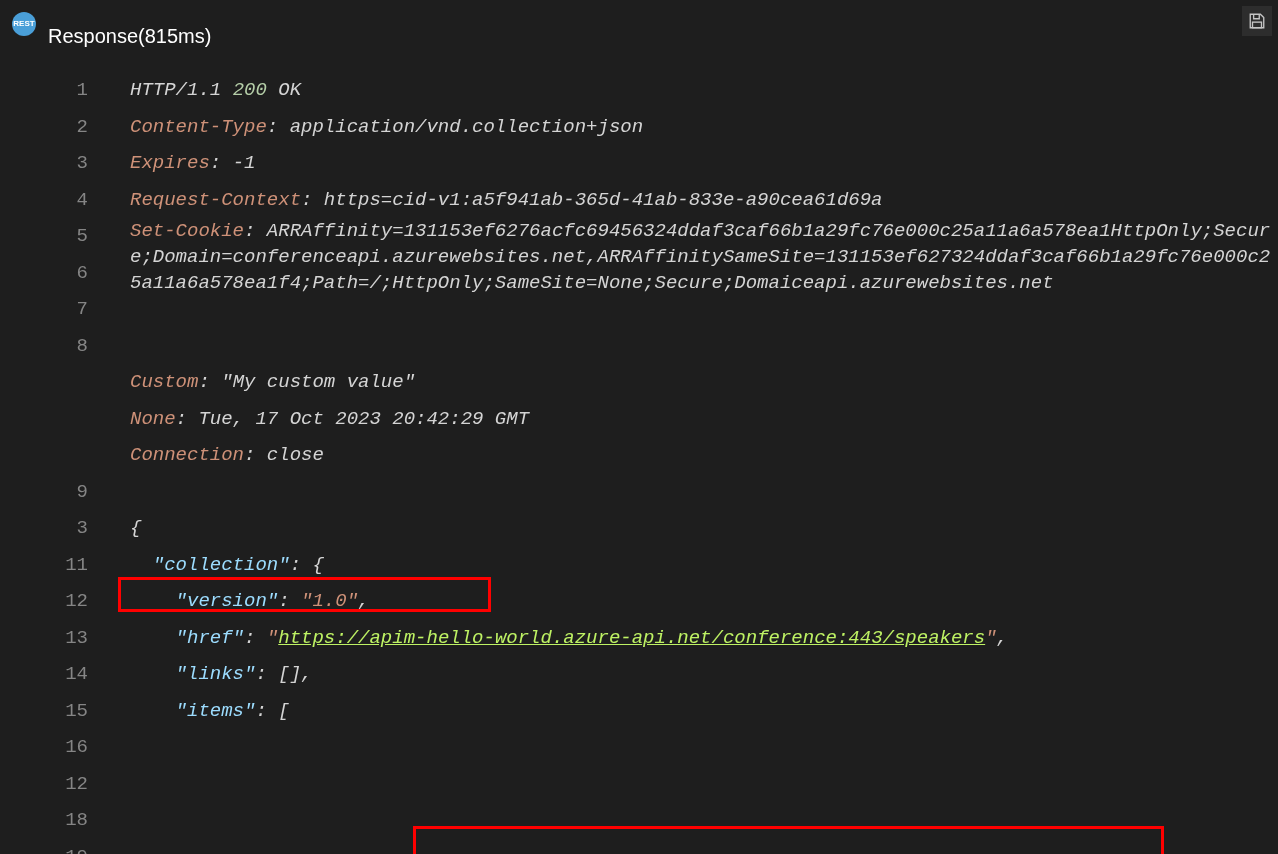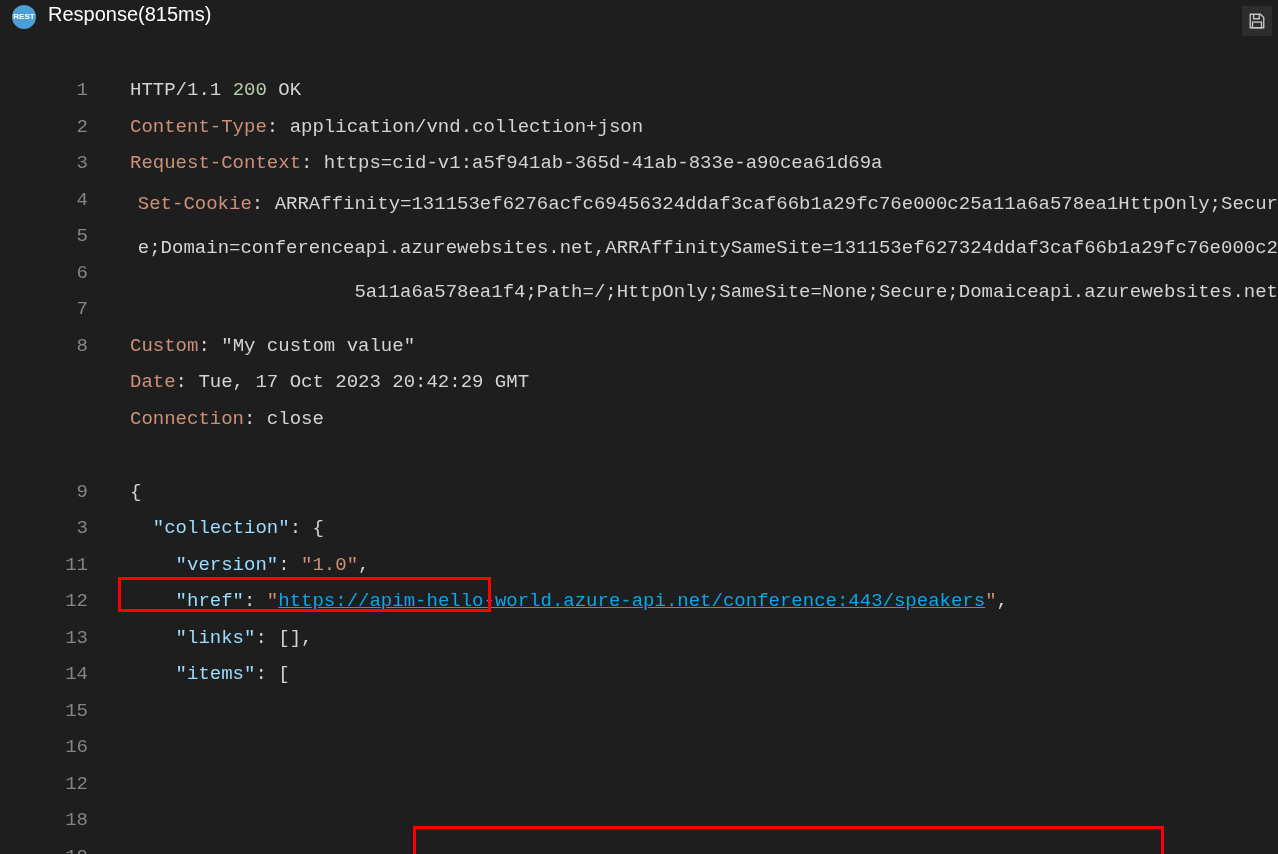--- a/index.html
+++ b/index.html
@@ -8,21 +8,21 @@
     color: #d4d4d4;
     font-family: Consolas, 'Courier New', monospace;
     font-size: 19px;
     line-height: 1.5;
     overflow: hidden;
     width: 1278px;
     height: 854px;
   }
   .header {
     display: flex;
-    align-items: flex-end;
+    align-items: center;
     padding: 19px 12px;
     height: 48px;
   }
   .header-icon {
     width: 24px;
     height: 24px;
     border-radius: 50%;
     background: #4a9fd8;
     display: flex;
     align-items: center;
@@ -70,34 +70,34 @@
   }
   .code {
     flex: 1;
     white-space: nowrap;
     padding-left: 20px;
   }
   .code .row {
     height: 36.5px;
     line-height: 36.5px;
     white-space: pre;
+    font-style: italic;
   }
   .code .wrap {
     height: auto;
     white-space: pre-wrap;
     word-break: break-all;
-    line-height: 44px;
-    text-align: right;
+    line-height: 26px;
   }
   .c-key   { color: #ce9178; }
   .c-num   { color: #b5cea8; }
   .c-plain { color: #d4d4d4; }
   .c-prop  { color: #9cdcfe; }
   .c-str   { color: #ce9178; }
-  .c-link  { color: #0ea5e9; text-decoration: underline; }
+  .c-link  { color: #bef264; text-decoration: underline; }
   .hl-box-red {
     border: 3px solid #ff0000;
     position: absolute;
     pointer-events: none;
     z-index: 10;
   }
   .hl1 { left: 118px; top: 577px; width: 373px; height: 35px; }
   .hl2 { left: 413px; top: 826px; width: 751px; height: 38px; }
 </style>
 </head>
@@ -140,24 +140,25 @@
     <div class="ln">15</div>
     <div class="ln">16</div>
     <div class="ln">12</div>
     <div class="ln">18</div>
     <div class="ln">19</div>
   </div>
 
   <div class="code">
     <div class="row"><span class="c-plain">HTTP/1.1 </span><span class="c-num">200</span><span class="c-plain"> OK</span></div>
     <div class="row"><span class="c-key">Content-Type</span><span class="c-plain">: application/vnd.collection+json</span></div>
+    <div class="row"><span class="c-key">Expires</span><span class="c-plain">: -1</span></div>
     <div class="row"><span class="c-key">Request-Context</span><span class="c-plain">: https=cid-v1:a5f941ab-365d-41ab-833e-a90cea61d69a</span></div>
     <div class="row wrap" style="height:146px;"><span class="c-key">Set-Cookie</span><span class="c-plain">: ARRAffinity=131153ef6276acfc69456324ddaf3caf66b1a29fc76e000c25a11a6a578ea1HttpOnly;Secure;Domain=conferenceapi.azurewebsites.net,ARRAffinitySameSite=131153ef627324ddaf3caf66b1a29fc76e000c25a11a6a578ea1f4;Path=/;HttpOnly;SameSite=None;Secure;Domaiceapi.azurewebsites.net</span></div>
     <div class="row"><span class="c-key">Custom</span><span class="c-plain">: "My custom value"</span></div>
-    <div class="row"><span class="c-key">Date</span><span class="c-plain">: Tue, 17 Oct 2023 20:42:29 GMT</span></div>
+    <div class="row"><span class="c-key">None</span><span class="c-plain">: Tue, 17 Oct 2023 20:42:29 GMT</span></div>
     <div class="row"><span class="c-key">Connection</span><span class="c-plain">: close</span></div>
     <div class="row"></div>
     <div class="row"><span class="c-plain">{</span></div>
     <div class="row"><span>  </span><span class="c-prop">"collection"</span><span class="c-plain">: {</span></div>
     <div class="row"><span>    </span><span class="c-prop">"version"</span><span class="c-plain">: </span><span class="c-str">"1.0"</span><span class="c-plain">,</span></div>
     <div class="row"><span>    </span><span class="c-prop">"href"</span><span class="c-plain">: </span><span class="c-str">"</span><span class="c-link">https://apim-hello-world.azure-api.net/conference:443/speakers</span><span class="c-str">"</span><span class="c-plain">,</span></div>
     <div class="row"><span>    </span><span class="c-prop">"links"</span><span class="c-plain">: [],</span></div>
     <div class="row"><span>    </span><span class="c-prop">"items"</span><span class="c-plain">: [</span></div>
   </div>
 </div>

